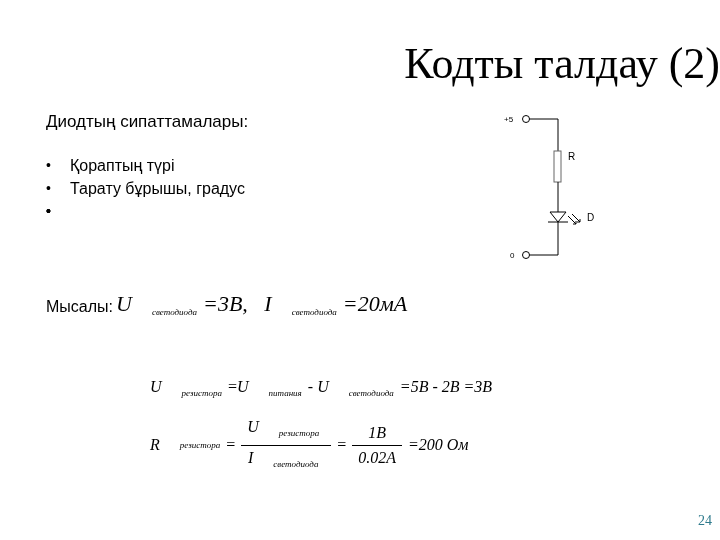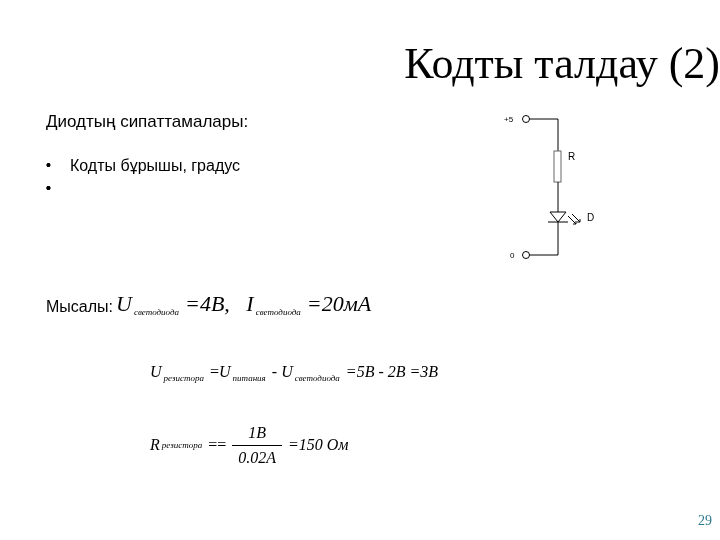--- a/index.html
+++ b/index.html
@@ -5,69 +5,73 @@
   html, body { margin:0; padding:0; background:#ffffff; }
   body { width:720px; height:540px; position:relative; overflow:hidden; font-family:"Liberation Sans", sans-serif; color:#000; }
   .title { position:absolute; left:0; top:36px; width:720px; text-align:right; font-family:"Liberation Serif", serif; font-size:44px; line-height:56px; }
   .subtitle { position:absolute; left:46px; top:112px; font-size:17px; line-height:20px; }
   .bullets { position:absolute; left:46px; top:154px; margin:0; padding:0; list-style:none; font-size:16px; line-height:23px; }
   .bullets li { position:relative; padding-left:24px; }
   .bullets li .dot { position:absolute; left:0; top:0; font-size:14px; }
   .example-label { position:absolute; left:46px; top:297px; font-size:16px; line-height:20px; }
   .math { font-family:"Liberation Serif", serif; font-style:italic; position:absolute; white-space:nowrap; }
   .math .up { font-style:normal; }
-  .math sub { font-size:9px; vertical-align:-4px; margin-left:2px; margin-right:6px; }
+  .math sub { font-size:9px; vertical-align:-4px; margin-left:20px; margin-right:6px; }
   .eq1 { left:116px; top:289px; font-size:22px; line-height:30px; }
-  .eq2 { left:150px; top:360px; font-size:16px; line-height:24px; }
+  .eq2 { left:150px; top:372px; font-size:16px; line-height:29px; }
   .eq3 { left:150px; top:414px; font-size:16px; height:62px; }
   .frac { display:inline-block; vertical-align:middle; text-align:center; margin:0 6px; }
   .frac .num, .frac .den { display:block; padding:0 6px; line-height:24px; }
   .frac .num { border-bottom:1px solid #000; }
   .row { display:flex; align-items:center; height:62px; }
   .circuit { position:absolute; left:490px; top:100px; width:140px; height:160px; }
   .page-num { position:absolute; left:698px; top:513px; font-family:"Liberation Serif", serif; font-size:14px; color:#2e7a8c; }
 </style>
 </head>
 <body>
 
 <div class="title">Кодты талдау (2)</div>
 
 <div class="subtitle">Диодтың сипаттамалары:</div>
 
 <ul class="bullets">
-  <li><span class="dot">•</span></li>
-  <li><span class="dot">•</span><span>Кодты бұрышы, градус</span></li>
+  <li><span class="dot">•</span><span>Қораптың түрі</span></li>
+  <li><span class="dot">•</span><span>Тарату бұрышы, градус</span></li>
   <li><span class="dot">•</span></li>
   <li><span class="dot">•</span></li>
   <li><span class="dot">•</span></li>
 </ul>
 
 <div class="example-label">Мысалы:</div>
 
 <div class="math eq1">
-  <span>U</span><sub>светодиода</sub><span>=4B,</span>
+  <span>U</span><sub>светодиода</sub><span>=3B,</span>
   &nbsp;&nbsp;<span>I</span><sub>светодиода</sub><span>=20мA</span>
 </div>
 
 <div class="math eq2">
   <span>U</span><sub>резистора</sub><span class="up">=</span><span>U</span><sub>питания</sub><span class="up">-</span>
   <span>U</span><sub>светодиода</sub><span>=5B - 2B =3B</span>
 </div>
 
 <div class="math eq3">
   <div class="row">
     <span>R</span>
       <sub>резистора</sub>
       <span class="up">=</span>
+    <span class="frac">
+      <span class="num"><span>U</span><sub>резистора</sub></span>
+      <span class="den"><span>I</span><sub>светодиода</sub></span>
+    </span>
     <span class="up">=</span>
     <span class="frac">
       <span class="num">1B</span>
       <span class="den">0.02A</span>
     </span>
-    <span>=150 Ом</span>
+    <span>=200 Ом</span>
   </div>
 </div>
 
 <svg class="circuit" viewBox="0 0 140 160" xmlns="http://www.w3.org/2000/svg">
   <text x="14" y="22" font-size="8" font-family="Liberation Sans, sans-serif">+5</text>
   <circle cx="36" cy="19" r="3.5" fill="none" stroke="#000" stroke-width="1"></circle>
   <polyline points="39.5,19 68,19 68,52" fill="none" stroke="#000" stroke-width="1"></polyline>
   <rect x="64" y="51" width="7" height="31" fill="#fff" stroke="#666" stroke-width="1"></rect>
   <text x="78" y="60" font-size="10" font-family="Liberation Sans, sans-serif">R</text>
   <line x1="68" y1="82" x2="68" y2="112" stroke="#000" stroke-width="1"></line>
@@ -78,13 +82,13 @@
     <line x1="82" y1="114" x2="90" y2="122" stroke="#000" stroke-width="1"></line>
     <polyline points="83,124 86,124 86,121" fill="none" stroke="#000" stroke-width="1"></polyline>
     <polyline points="87,122 90,122 90,119" fill="none" stroke="#000" stroke-width="1"></polyline>
   </g>
   <text x="97" y="121" font-size="10" font-family="Liberation Sans, sans-serif">D</text>
   <polyline points="68,122 68,155 39.5,155" fill="none" stroke="#000" stroke-width="1"></polyline>
   <circle cx="36" cy="155" r="3.5" fill="none" stroke="#000" stroke-width="1"></circle>
   <text x="20" y="158" font-size="8" font-family="Liberation Sans, sans-serif">0</text>
 </svg>
 
-<div class="page-num">29</div>
+<div class="page-num">24</div>
 
 </body></html>

